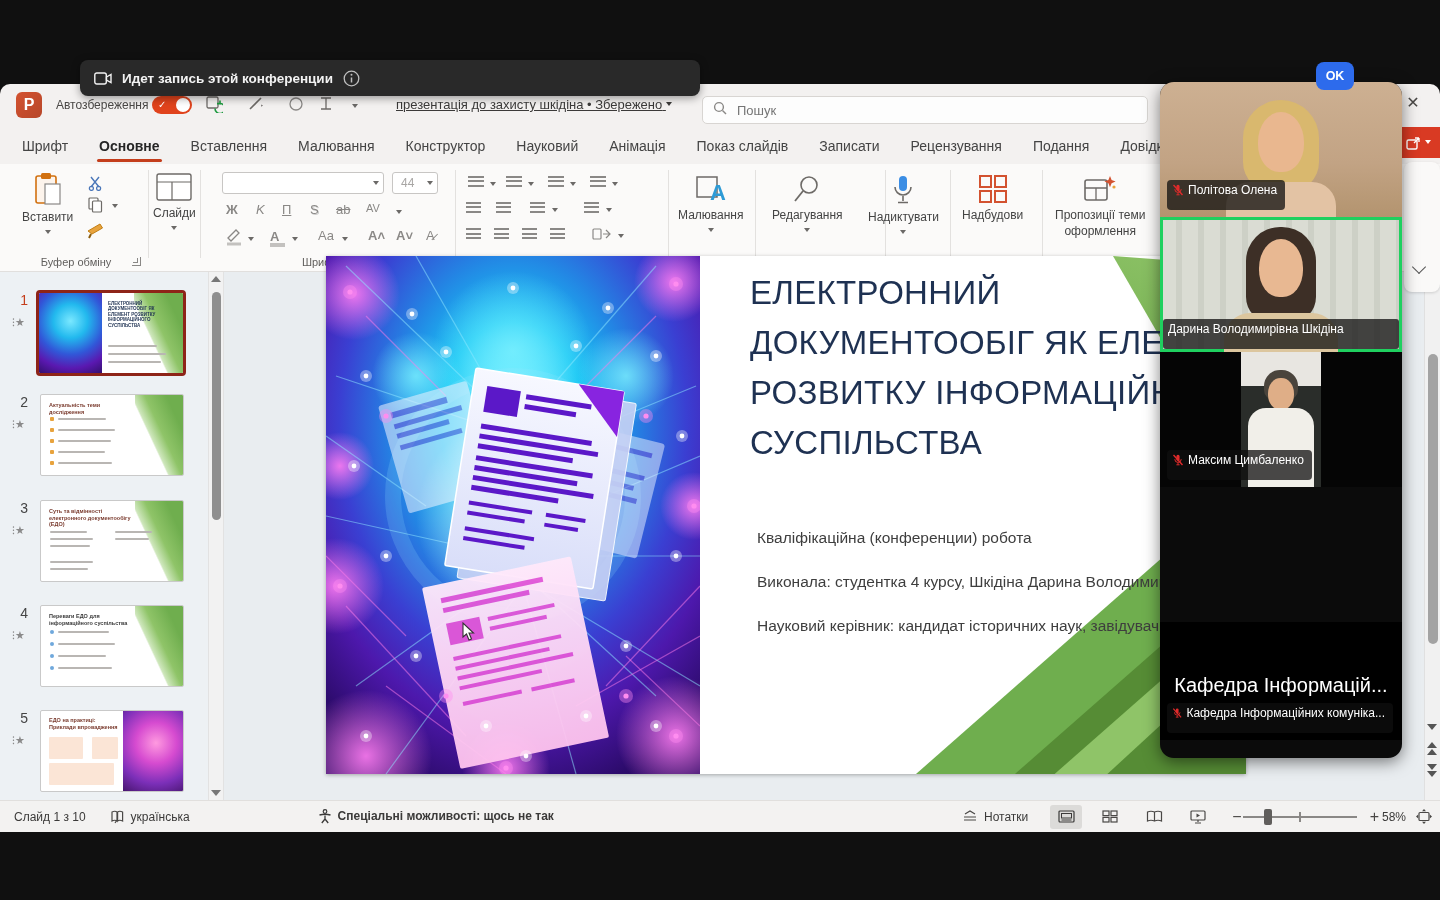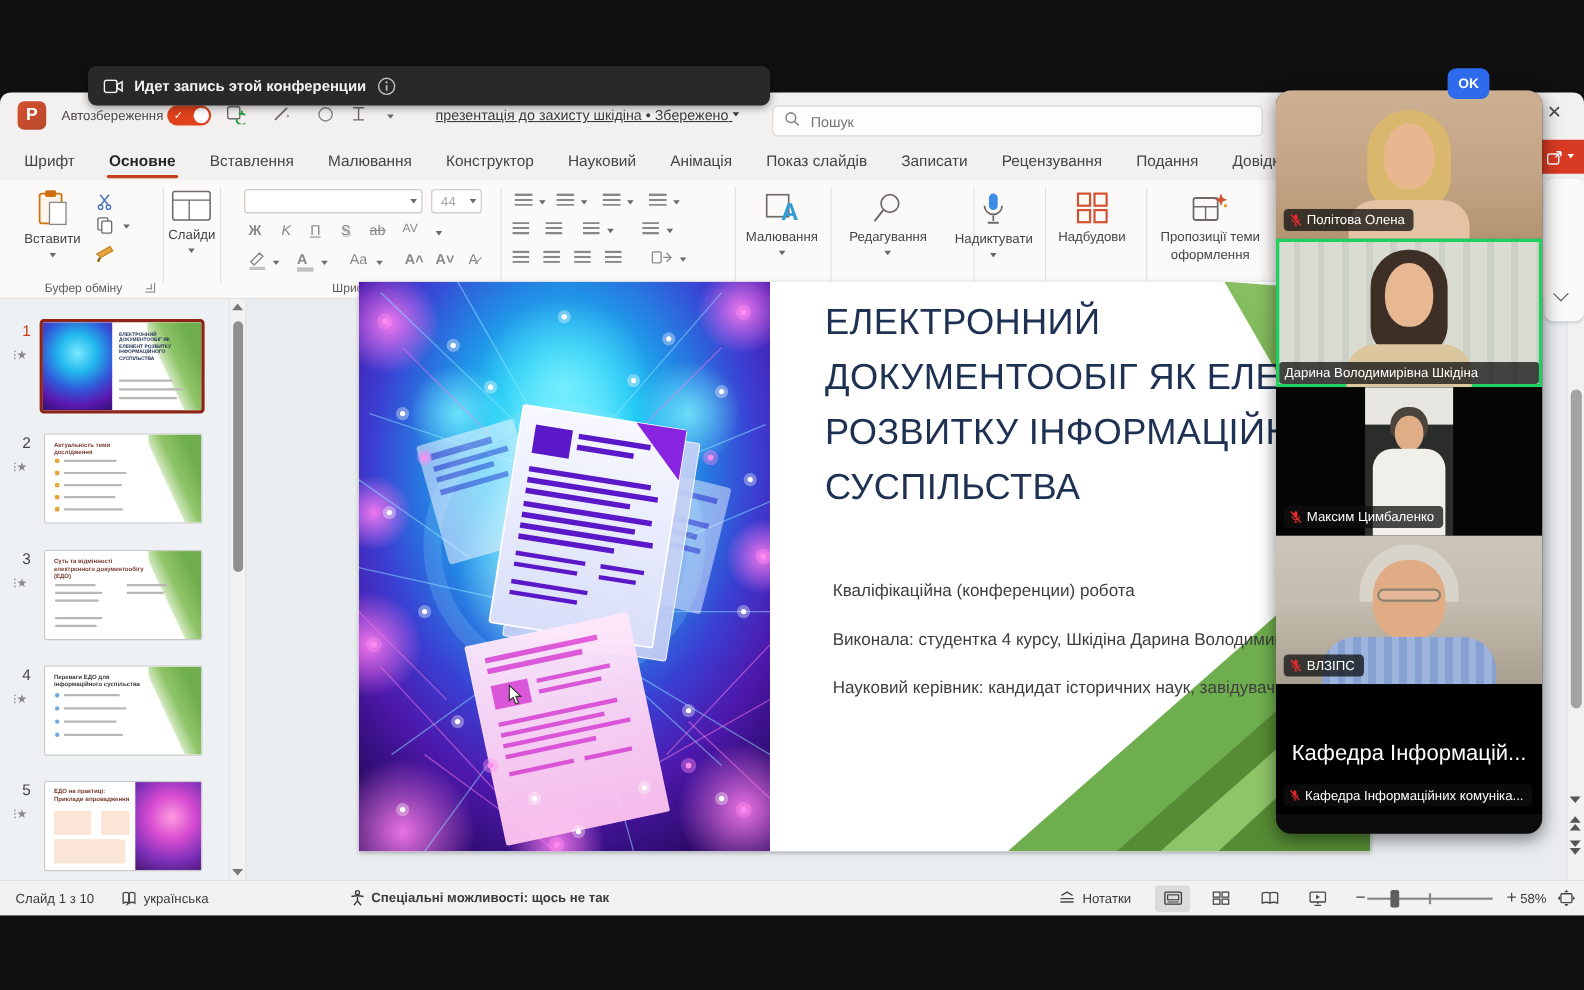--- a/index.html
+++ b/index.html
@@ -86,21 +86,21 @@
   .rec-banner .txt{color:#f2f2f2;font-size:13.5px;font-weight:600;}
   .ok-btn{left:1316px;top:62px;width:38px;height:28px;background:#2d6bec;color:#fff;font-size:12.5px;font-weight:700;border-radius:8px;display:flex;align-items:center;justify-content:center;z-index:60;}
 
   
   .right-pill{left:1404px;top:162px;width:36px;height:130px;background:#faf9f8;border-radius:8px;box-shadow:0 1px 3px rgba(0,0,0,.15);z-index:5;}
   .right-pill .chev{position:absolute;left:10px;top:100px;width:10px;height:10px;border-left:1.6px solid #555;border-bottom:1.6px solid #555;transform:rotate(-45deg);}
 
   
   .vc-panel{left:1160px;top:82px;width:242px;height:676px;background:#0b0b0b;border-radius:14px;overflow:hidden;z-index:50;box-shadow:0 4px 16px rgba(0,0,0,.5);}
   .tile{position:absolute;left:0;width:242px;height:135px;overflow:hidden;}
-  .tile .name-tag{position:absolute;left:7px;bottom:7px;background:rgba(15,15,15,.75);border-radius:4px;color:#fff;font-size:12px;display:flex;align-items:center;gap:4px;padding:3px 8px 3px 5px;max-width:226px;white-space:nowrap;overflow:hidden;}
+  .tile .name-tag{position:absolute;left:7px;bottom:7px;background:rgba(15,15,15,.75);border-radius:4px;color:#fff;font-size:12px;display:flex;align-items:center;gap:4px;padding:3px 8px 13px 5px;max-width:226px;white-space:nowrap;overflow:hidden;}
   .tile.speaking{outline:3px solid #1fd05f;outline-offset:-3px;}
   .ph{position:absolute;}
 
   .vc-bigname{position:absolute;left:0;right:0;top:52px;text-align:center;color:#fff;font-size:20px;}
 </style>
 </head>
 <body>
 
 <div id="screen">
 
@@ -784,34 +784,20 @@
       <div class="name-tag">
         <svg width="12" height="12" viewBox="0 0 12 12">
             <rect x="4.4" y="0.8" width="3.2" height="6" rx="1.6" fill="#e02b2b"></rect>
             <path d="M2.8 5.2 a3.2 3.2 0 0 0 6.4 0 M6 8.6 v2 M4.4 10.8 h3.2" fill="none" stroke="#e02b2b" stroke-width="1"></path>
             <path d="M1.5 1 L10.5 11" stroke="#e02b2b" stroke-width="1.4"></path>
           </svg>
         <span>Максим Цимбаленко</span>
       </div>
     </div>
 
-    <div class="tile" style="top:405px;background:linear-gradient(180deg,#ccc5b9 0%,#c4bcae 45%,#a99f90 100%);">
-      <div class="ph" style="left:76px;top:8px;width:90px;height:52px;background:#d8d4ca;border-radius:44px 44px 0 0;"></div>
-      <div class="ph" style="left:88px;top:22px;width:66px;height:72px;background:#e0ac85;border-radius:46% 46% 42% 42%;"></div>
-      <div class="ph" style="left:92px;top:48px;width:58px;height:12px;border:2px solid #8b816f;border-radius:6px;background:rgba(255,255,255,.15);"></div>
-      <div class="ph" style="left:42px;top:92px;width:158px;height:43px;background:repeating-linear-gradient(90deg,#87a2d2 0 7px,#9db4dd 7px 14px);border-radius:30px 30px 0 0;"></div>
-      <div class="name-tag">
-        <svg width="12" height="12" viewBox="0 0 12 12">
-            <rect x="4.4" y="0.8" width="3.2" height="6" rx="1.6" fill="#e02b2b"></rect>
-            <path d="M2.8 5.2 a3.2 3.2 0 0 0 6.4 0 M6 8.6 v2 M4.4 10.8 h3.2" fill="none" stroke="#e02b2b" stroke-width="1"></path>
-            <path d="M1.5 1 L10.5 11" stroke="#e02b2b" stroke-width="1.4"></path>
-          </svg>
-        <span>ВЛЗІПС</span>
-      </div>
-    </div>
 
     <div class="tile" style="top:540px;height:118px;background:#000;">
       <div class="vc-bigname">Кафедра Інформацій...</div>
       <div class="name-tag">
         <svg width="12" height="12" viewBox="0 0 12 12">
             <rect x="4.4" y="0.8" width="3.2" height="6" rx="1.6" fill="#e02b2b"></rect>
             <path d="M2.8 5.2 a3.2 3.2 0 0 0 6.4 0 M6 8.6 v2 M4.4 10.8 h3.2" fill="none" stroke="#e02b2b" stroke-width="1"></path>
             <path d="M1.5 1 L10.5 11" stroke="#e02b2b" stroke-width="1.4"></path>
           </svg>
         <span>Кафедра Інформаційних комуніка...</span>

